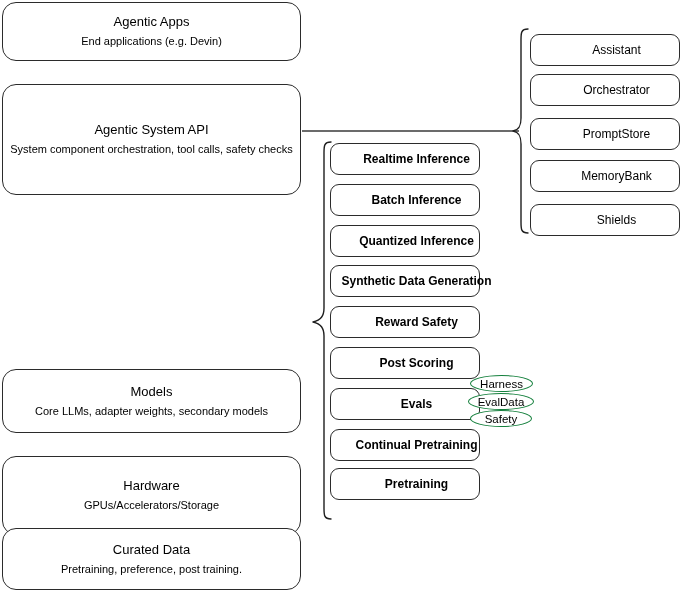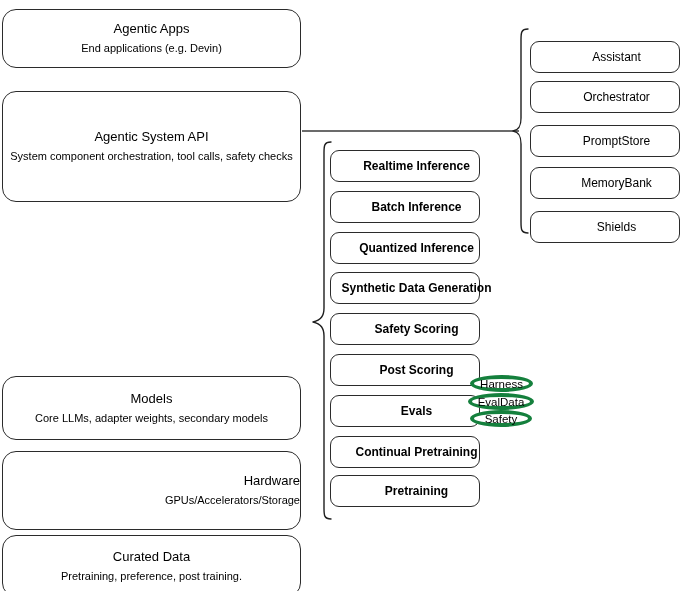--- a/index.html
+++ b/index.html
@@ -29,21 +29,20 @@
     box-sizing: border-box;
     border: 1px solid #2b2b2b;
     border-radius: 12px;
     background: #ffffff;
     display: flex;
     flex-direction: column;
     align-items: center;
     justify-content: center;
     text-align: center;
     line-height: 1.25;
-    margin-top: 7px;
   }
 
   
   .layer {
     left: 2px;
     width: 299px;
     border-radius: 14px;
   }
   .layer .title {
     font-size: 13px;
@@ -65,21 +64,21 @@
     white-space: nowrap;
     padding-left: 23px;
   }
   .cap-mid { left: 330px; width: 150px; font-weight: bold; }
   .cap-right { left: 530px; width: 150px; }
 
   
   .pill {
     position: absolute;
     box-sizing: border-box;
-    border: 4px solid #15803d;
+    border: 1px solid #15803d;
     border-radius: 50%/50%;
     background: #ffffff;
     display: flex;
     align-items: center;
     justify-content: center;
     font-size: 11.5px;
     white-space: nowrap;
     z-index: 6;
   }
 
@@ -140,21 +139,21 @@
     <div class="title">Agentic System API</div>
     <div class="subtitle">System component orchestration, tool calls, safety checks</div>
   </div>
 
 
   <div class="box layer" style="top:369px; height:64px;">
     <div class="title">Models</div>
     <div class="subtitle">Core LLMs, adapter weights, secondary models</div>
   </div>
 
-  <div class="box layer" style="top:444px; height:79px;align-items:flex-end;">
+  <div class="box layer" style="top:456px; height:79px;">
     <div class="title">Hardware</div>
     <div class="subtitle">GPUs/Accelerators/Storage</div>
   </div>
 
   <div class="box layer" style="top:528px; height:62px;">
     <div class="title">Curated Data</div>
     <div class="subtitle">Pretraining, preference, post training.</div>
   </div>
 
   <div class="box cap cap-mid" style="top:143px;">
@@ -163,21 +162,21 @@
   <div class="box cap cap-mid" style="top:184px;">
     <span>Batch Inference</span>
   </div>
   <div class="box cap cap-mid" style="top:225px;">
     <span>Quantized Inference</span>
   </div>
   <div class="box cap cap-mid" style="top:265px;">
     <span>Synthetic Data Generation</span>
   </div>
   <div class="box cap cap-mid" style="top:306px;">
-    <span>Safety Scoring</span>
+    <span>Reward Safety</span>
   </div>
   <div class="box cap cap-mid" style="top:347px;">
     <span>Post Scoring</span>
   </div>
   <div class="box cap cap-mid" style="top:388px;">
     <span>Evals</span>
   </div>
   <div class="box cap cap-mid" style="top:429px;">
     <span>Continual Pretraining</span>
   </div>

